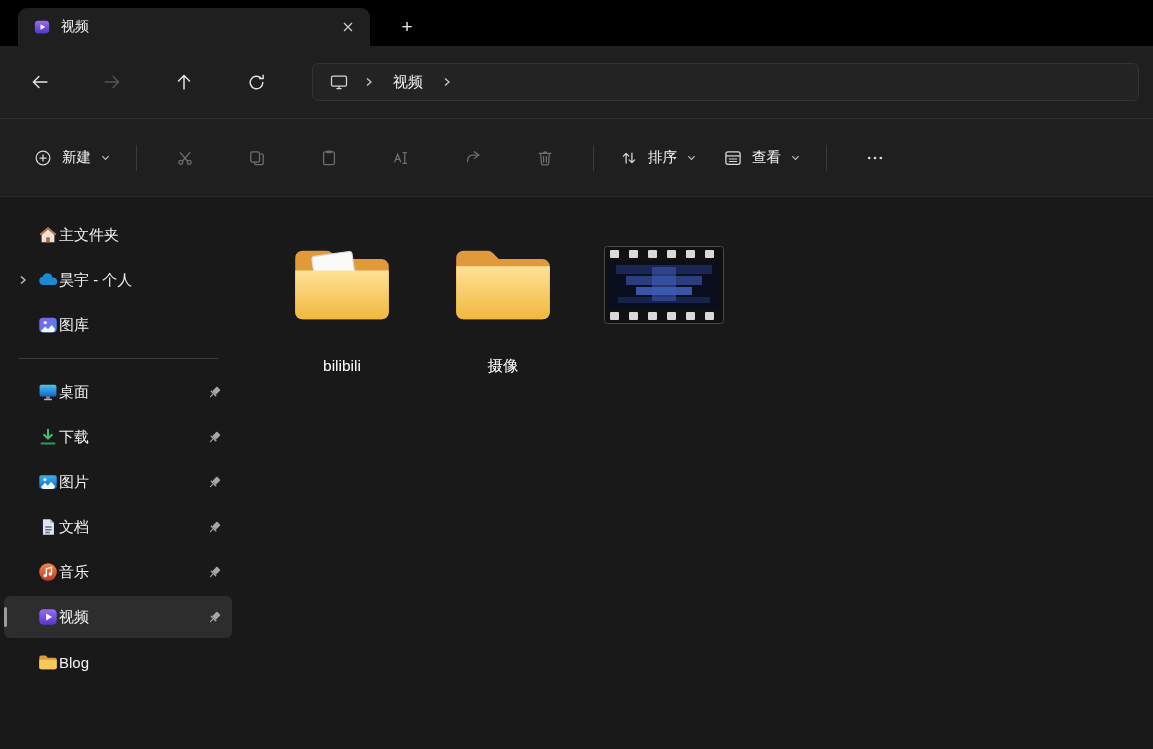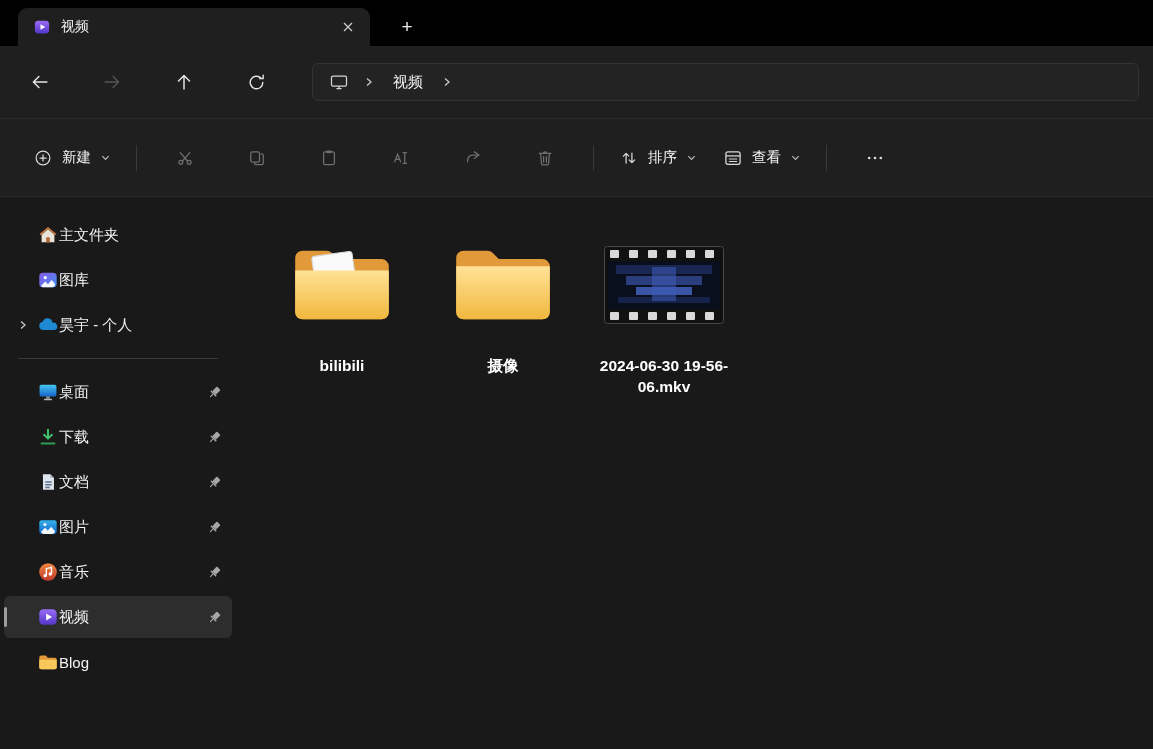--- a/index.html
+++ b/index.html
@@ -57,21 +57,21 @@
   .side-item .s-icon { width: 23px; height: 23px; flex-shrink: 0; display: flex; align-items: center; justify-content: center; }
   .side-item .s-label { flex: 1; white-space: nowrap; overflow: hidden; }
   .side-item .pin { width: 16px; display: flex; align-items: center; justify-content: center; flex-shrink: 0; }
   .side-item.selected { background: #2d2d2d; }
   .side-item.selected::before {
     content: ""; position: absolute; left: 0; top: 11px; bottom: 11px;
     width: 3px; border-radius: 2px; background: #9c9c9c;
   }
   .side-divider { height: 1px; background: #3a3a3a; margin: 12px 14px; }
 
-  .files { flex: 1; padding: 24px 0 0 26px; display: flex; flex-wrap: wrap; align-content: flex-start; column-gap: 3px; font-weight: bold; }
+  .files { flex: 1; padding: 24px 0 0 26px; display: flex; flex-wrap: wrap; align-content: flex-start; column-gap: 3px; }
   .file-item {
     width: 158px; min-height: 178px; border: 1px solid transparent; border-radius: 4px;
     display: flex; flex-direction: column; align-items: center; padding-bottom: 6px;
   }
   .file-item.selected { background: rgba(255,255,255,0.07); border-color: #d9d9d9; }
   .thumb { height: 126px; display: flex; align-items: center; justify-content: center; }
   .fname { margin-top: 8px; font-size: 15.5px; color: #ffffff; text-align: center; line-height: 1.35; max-width: 148px; overflow-wrap: break-word; }
 
   svg { display: block; }
 </style>
@@ -289,43 +289,43 @@
           <svg viewBox="0 0 24 24" width="22" height="22">
             <path d="M12 3.2 2.8 10.8l1.1 1.4L12 5.4l8.1 6.8 1.1-1.4z" fill="#cf7a3e"></path>
             <path d="M5 11.6V20h14v-8.4L12 5.8z" fill="#e9e2d6"></path>
             <rect x="10" y="14.5" width="4" height="5.5" fill="#b5683a"></rect>
           </svg>
         </span>
         <span class="s-label">主文件夹</span>
       </div>
 
       <div class="side-item">
+        <span class="expander">
+          <svg viewBox="0 0 12 12" width="12" height="12">
+            <path d="M4 2.5 8 6l-4 3.5" fill="none" stroke="#c9c9c9" stroke-width="1.3"></path>
+          </svg>
+        </span>
+        <span class="s-icon">
+          <svg viewBox="0 0 24 24" width="22" height="22">
+            <path d="M19 17.5H7a4.5 4.5 0 0 1-.8-8.93A5.5 5.5 0 0 1 16.9 9.6 4 4 0 0 1 19 17.5z" fill="#1e88d2"></path>
+          </svg>
+        </span>
+        <span class="s-label">昊宇 - 个人</span>
+      </div>
+
+      <div class="side-item">
         <span class="expander"></span>
         <span class="s-icon">
           <svg viewBox="0 0 24 24" width="22" height="22">
             <rect x="2.5" y="4" width="19" height="16" rx="4" fill="url(#gGal)"></rect>
             <circle cx="9" cy="9.3" r="1.8" fill="#ffffff"></circle>
             <path d="M4.5 18.2 9 13.6l3 3.1 4-4.6 3.5 4v.9a3 3 0 0 1-3 3h-9a3 3 0 0 1-3-1.8z" fill="#ffffff" opacity="0.95"></path>
           </svg>
         </span>
         <span class="s-label">图库</span>
-      </div>
-
-      <div class="side-item">
-        <span class="expander">
-          <svg viewBox="0 0 12 12" width="12" height="12">
-            <path d="M4 2.5 8 6l-4 3.5" fill="none" stroke="#c9c9c9" stroke-width="1.3"></path>
-          </svg>
-        </span>
-        <span class="s-icon">
-          <svg viewBox="0 0 24 24" width="22" height="22">
-            <path d="M19 17.5H7a4.5 4.5 0 0 1-.8-8.93A5.5 5.5 0 0 1 16.9 9.6 4 4 0 0 1 19 17.5z" fill="#1e88d2"></path>
-          </svg>
-        </span>
-        <span class="s-label">昊宇 - 个人</span>
       </div>
 
       <div class="side-divider"></div>
 
       <div class="side-item">
         <span class="expander"></span>
         <span class="s-icon">
           <svg viewBox="0 0 24 24" width="22" height="22">
             <rect x="2.8" y="4.2" width="18.4" height="12.6" rx="1.8" fill="url(#gDesk)"></rect>
             <rect x="10" y="16.8" width="4" height="2.6" fill="#8f8f8f"></rect>
@@ -362,49 +362,49 @@
               <rect x="7.4" y="10.3" width="1.2" height="4.4" rx="0.6"></rect>
             </g>
           </svg>
         </span>
       </div>
 
       <div class="side-item">
         <span class="expander"></span>
         <span class="s-icon">
           <svg viewBox="0 0 24 24" width="22" height="22">
-            <path d="M6.5 3.5h8l4 4v13h-12z" fill="#dfe5ec"></path>
-            <path d="M14.5 3.5l4 4h-4z" fill="#a9b6c6"></path>
-            <g stroke="#5b7390" stroke-width="1.4" fill="none">
-                <path d="M9 12h7M9 15h7M9 18h5"></path>
-              </g>
-          </svg>
-        </span>
-        <span class="s-label">文档</span>
+            <rect x="2.5" y="4.5" width="19" height="15" rx="2.5" fill="url(#gPic)"></rect>
+            <circle cx="8.6" cy="9.2" r="1.7" fill="#ffffff" opacity="0.95"></circle>
+            <path d="M4.5 17.3 8.7 12.7l3.1 3.2 3.6-4.2 4.1 4.6v.7a2.5 2.5 0 0 1-2.5 2.5h-10a2.5 2.5 0 0 1-2.5-2.2z" fill="#f4f8fb"></path>
+          </svg>
+        </span>
+        <span class="s-label">图片</span>
         <span class="pin">
           <svg viewBox="0 0 16 16" width="15" height="15">
             <g transform="rotate(45 8 8)" fill="#a6a6a6">
               <rect x="5.2" y="1.6" width="5.6" height="7" rx="1"></rect>
               <rect x="3.9" y="8.6" width="8.2" height="1.7" rx="0.85"></rect>
               <rect x="7.4" y="10.3" width="1.2" height="4.4" rx="0.6"></rect>
             </g>
           </svg>
         </span>
       </div>
 
       <div class="side-item">
         <span class="expander"></span>
         <span class="s-icon">
           <svg viewBox="0 0 24 24" width="22" height="22">
-            <rect x="2.5" y="4.5" width="19" height="15" rx="2.5" fill="url(#gPic)"></rect>
-            <circle cx="8.6" cy="9.2" r="1.7" fill="#ffffff" opacity="0.95"></circle>
-            <path d="M4.5 17.3 8.7 12.7l3.1 3.2 3.6-4.2 4.1 4.6v.7a2.5 2.5 0 0 1-2.5 2.5h-10a2.5 2.5 0 0 1-2.5-2.2z" fill="#f4f8fb"></path>
-          </svg>
-        </span>
-        <span class="s-label">图片</span>
+            <path d="M6.5 3.5h8l4 4v13h-12z" fill="#dfe5ec"></path>
+            <path d="M14.5 3.5l4 4h-4z" fill="#a9b6c6"></path>
+            <g stroke="#5b7390" stroke-width="1.4" fill="none">
+                <path d="M9 12h7M9 15h7M9 18h5"></path>
+              </g>
+          </svg>
+        </span>
+        <span class="s-label">文档</span>
         <span class="pin">
           <svg viewBox="0 0 16 16" width="15" height="15">
             <g transform="rotate(45 8 8)" fill="#a6a6a6">
               <rect x="5.2" y="1.6" width="5.6" height="7" rx="1"></rect>
               <rect x="3.9" y="8.6" width="8.2" height="1.7" rx="0.85"></rect>
               <rect x="7.4" y="10.3" width="1.2" height="4.4" rx="0.6"></rect>
             </g>
           </svg>
         </span>
       </div>
@@ -510,18 +510,17 @@
                 <rect x="101" y="66" width="9" height="8" rx="1"></rect>
             </g>
             <rect x="4" y="15" width="112" height="48" fill="#0a0f1e"></rect>
             <rect x="12" y="19" width="96" height="9" fill="#1a2752"></rect>
             <rect x="22" y="30" width="76" height="9" fill="#2a3d7c"></rect>
             <rect x="32" y="41" width="56" height="8" fill="#3a55a8"></rect>
             <rect x="14" y="51" width="92" height="6" fill="#16224a"></rect>
             <rect x="48" y="21" width="24" height="34" fill="#3e5cb8" opacity="0.55"></rect>
           </svg>
         </div>
-        <div class="fname">2024-06-30 19-56-06.mkv</div>
       </div>
 
     </main>
   </div>
 </div>
 
 </body></html>

